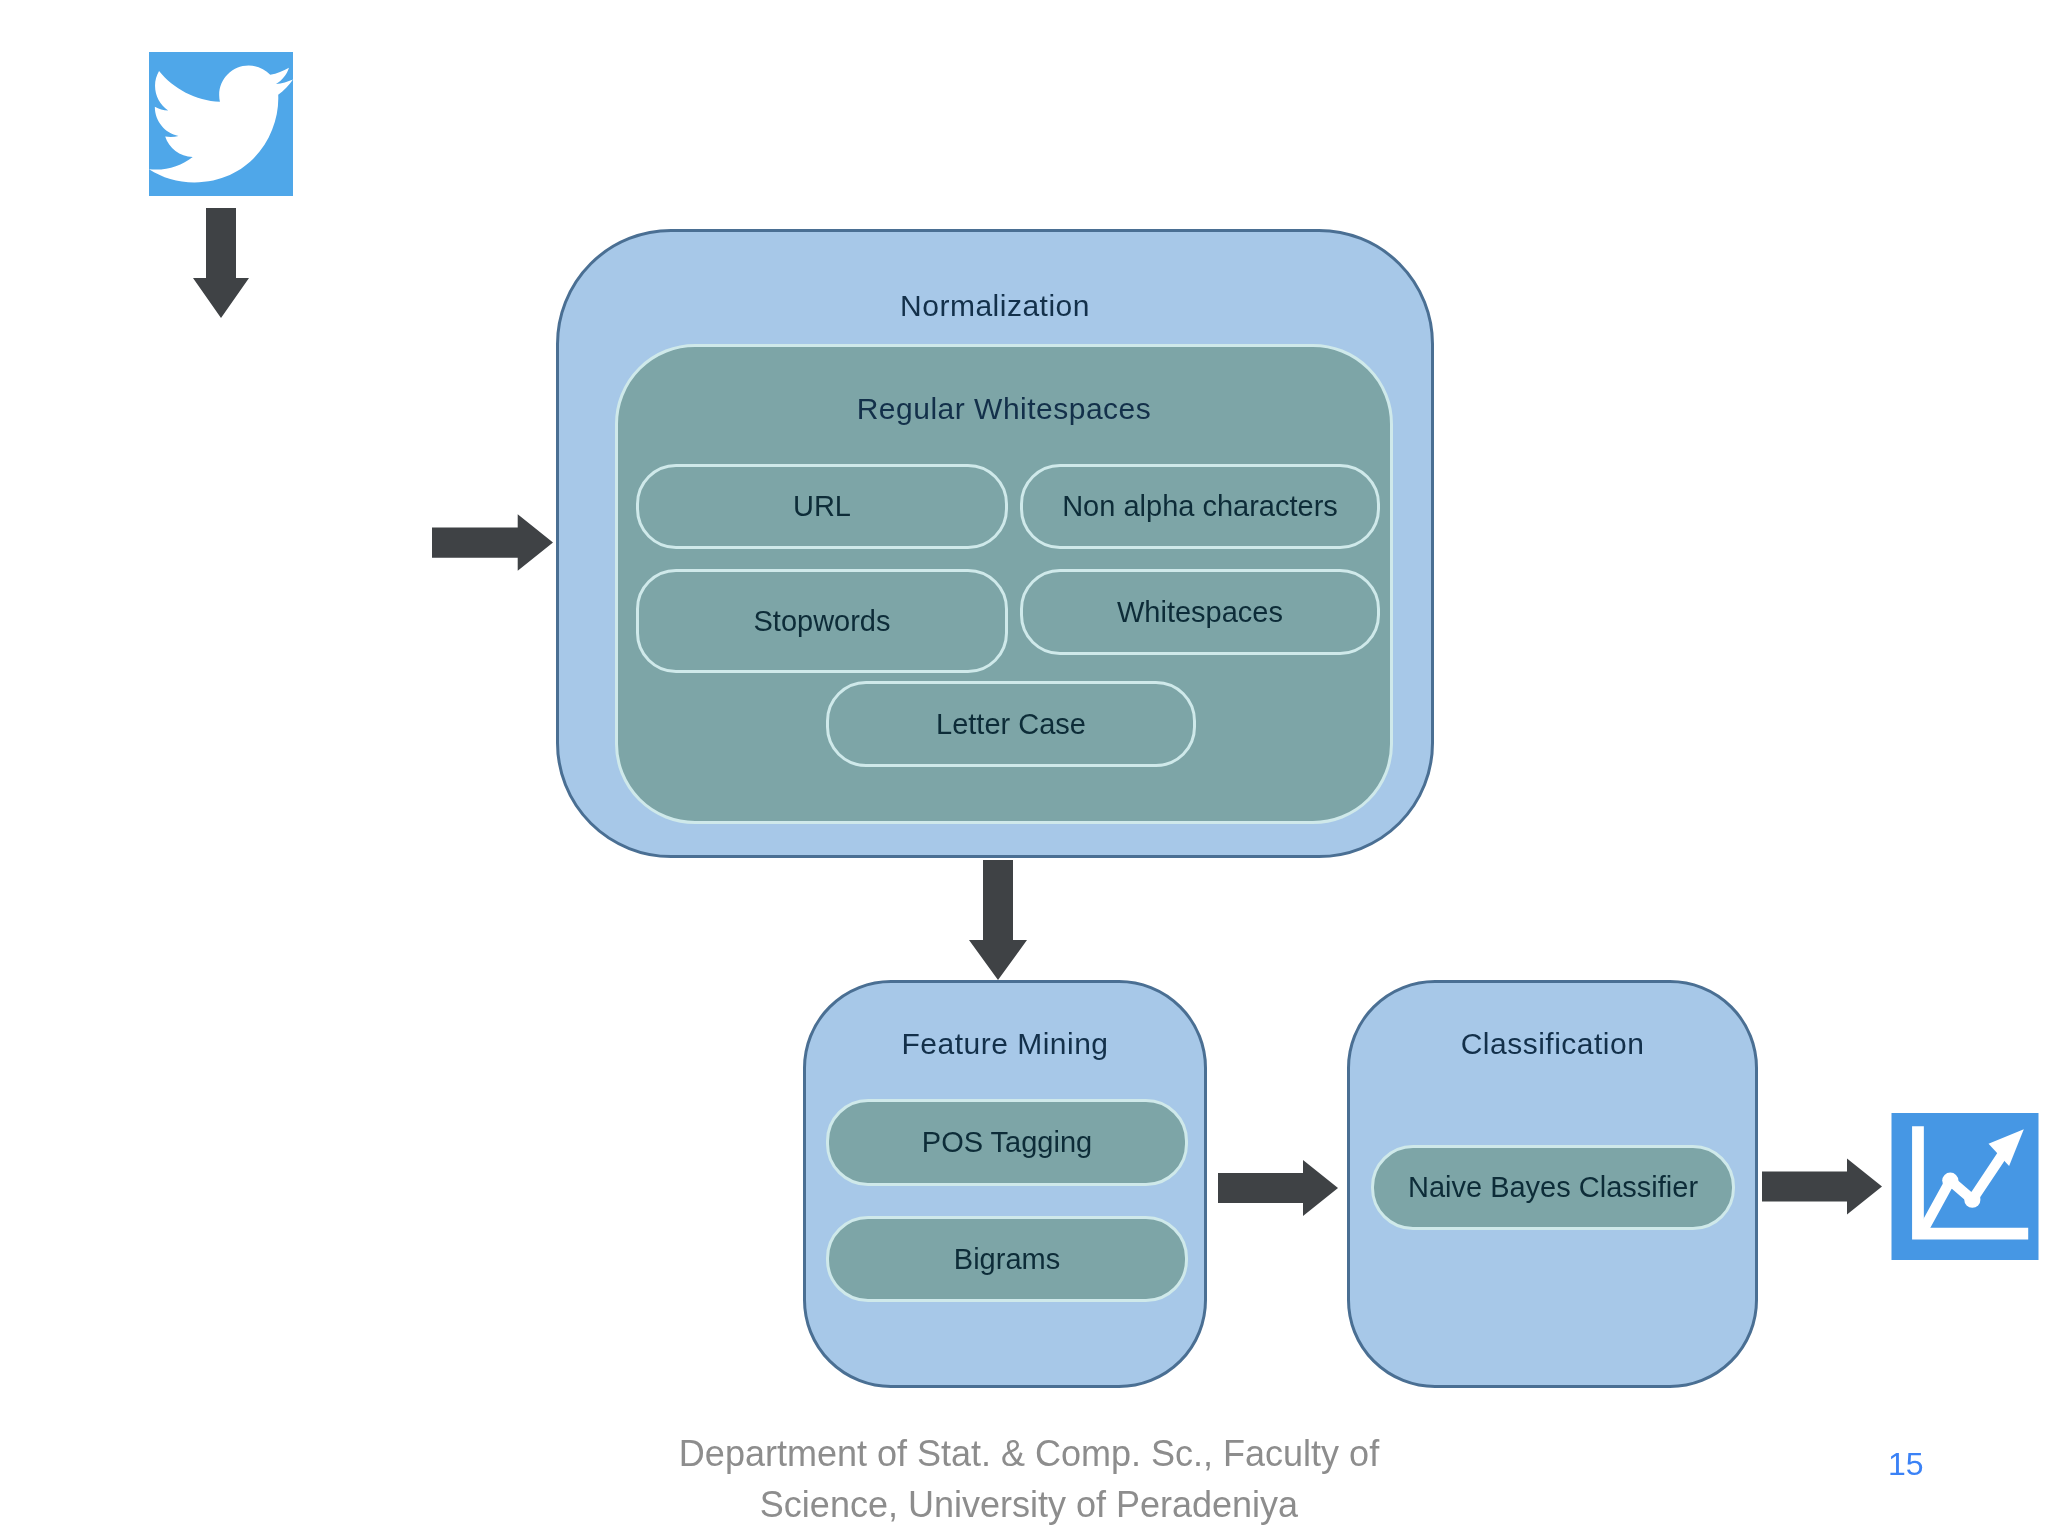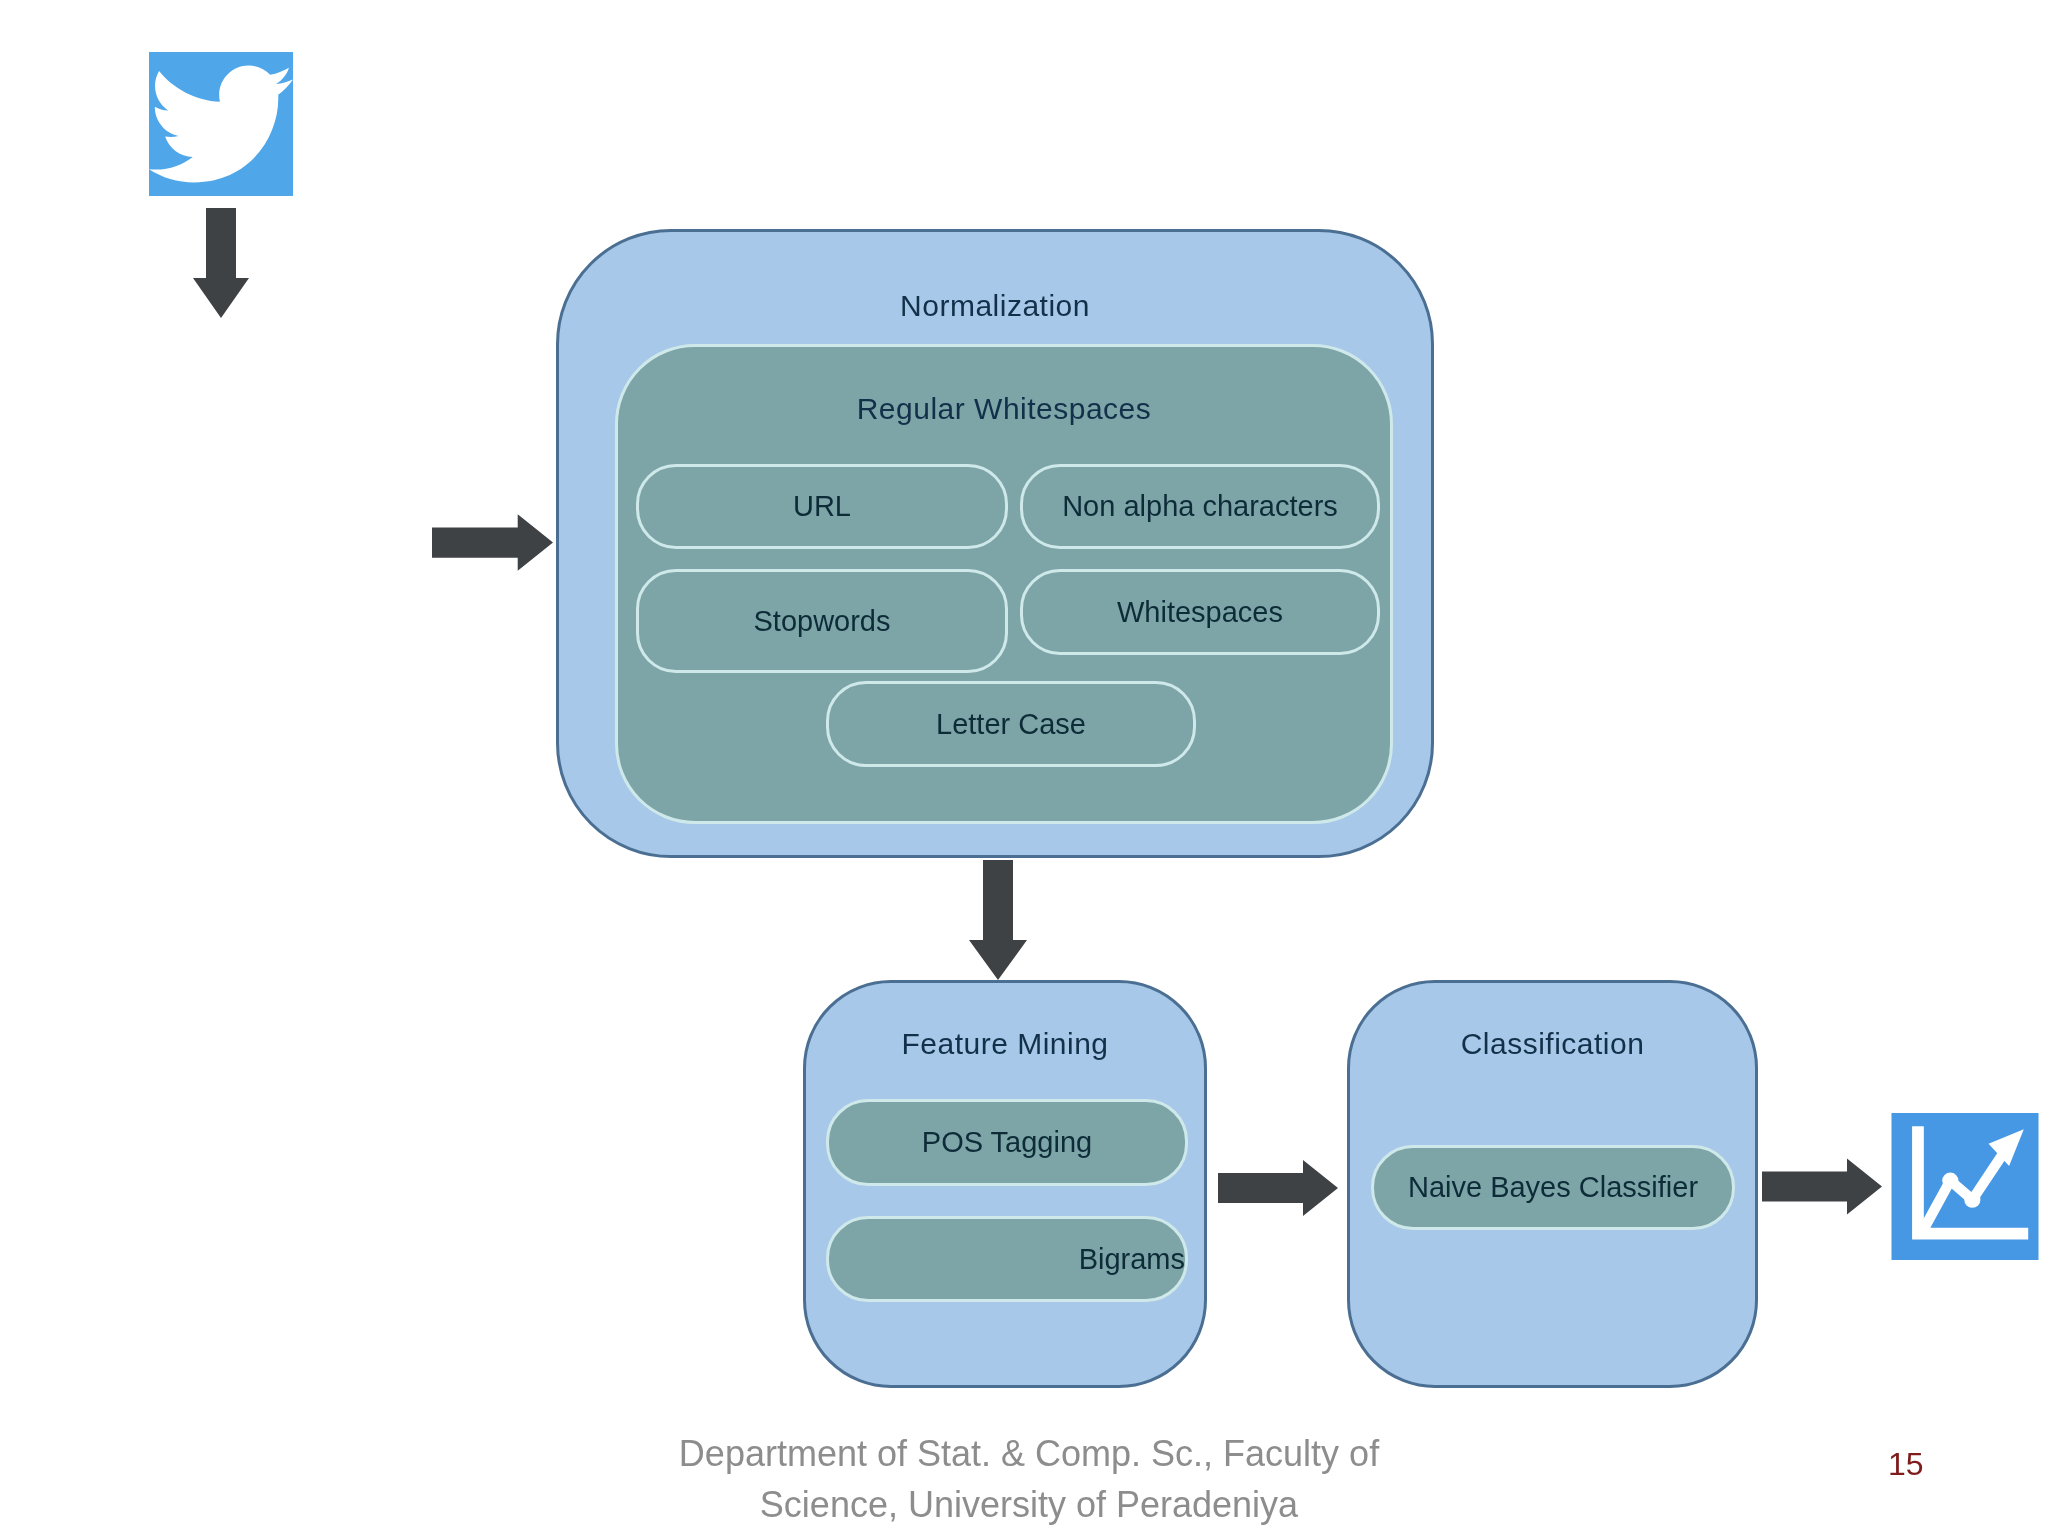--- a/index.html
+++ b/index.html
@@ -45,37 +45,37 @@
   #rx-nonalpha{left:402px;top:117px;width:360px;height:85px;border-radius:40px;}
   #rx-stopwords{left:18px;top:222px;width:372px;height:104px;border-radius:40px;}
   #rx-whitespaces{left:402px;top:222px;width:360px;height:86px;border-radius:40px;}
   #rx-lettercase{left:208px;top:334px;width:370px;height:86px;border-radius:40px;}
 
   #arrow-down-2{left:969px;top:860px;width:58px;height:120px;}
 
   #box-feature{left:803px;top:980px;width:404px;height:408px;border-radius:88px;}
   #box-feature > .box-title{top:44px;}
   #fm-pos{left:20px;top:116px;width:362px;height:87px;border-radius:42px;}
-  #fm-bigrams{left:20px;top:233px;width:362px;height:86px;border-radius:42px;justify-content:flex-end;}
+  #fm-bigrams{left:20px;top:233px;width:362px;height:86px;border-radius:42px;}
 
   #arrow-right-2{left:1218px;top:1160px;width:120px;height:56px;}
 
   #box-class{left:1347px;top:980px;width:411px;height:408px;border-radius:88px;}
   #box-class > .box-title{top:44px;}
   #cl-nbc{left:21px;top:162px;width:364px;height:85px;border-radius:42px;}
 
   #arrow-right-3{left:1762px;top:1158px;width:120px;height:57px;}
   #chart-icon{left:1890px;top:1113px;width:150px;height:147px;}
 
   #footer{
     position:absolute;left:524px;top:1428px;width:1010px;text-align:center;
     font-size:36px;line-height:51px;color:#8d8d8d;white-space:pre-line;
   }
   #page-number{
-    position:absolute;left:1888px;top:1446px;font-size:32px;color:#7f1d1d;
+    position:absolute;left:1888px;top:1446px;font-size:32px;color:#3b82f6;
   }
 </style>
 </head>
 <body>
 
 <div id="canvas">
 
   <div class="icon" id="twitter-icon">
     <svg viewBox="0 0 512 512" xmlns="http://www.w3.org/2000/svg">
       <rect x="0" y="0" width="512" height="512" fill="#4fa7e9"></rect>

